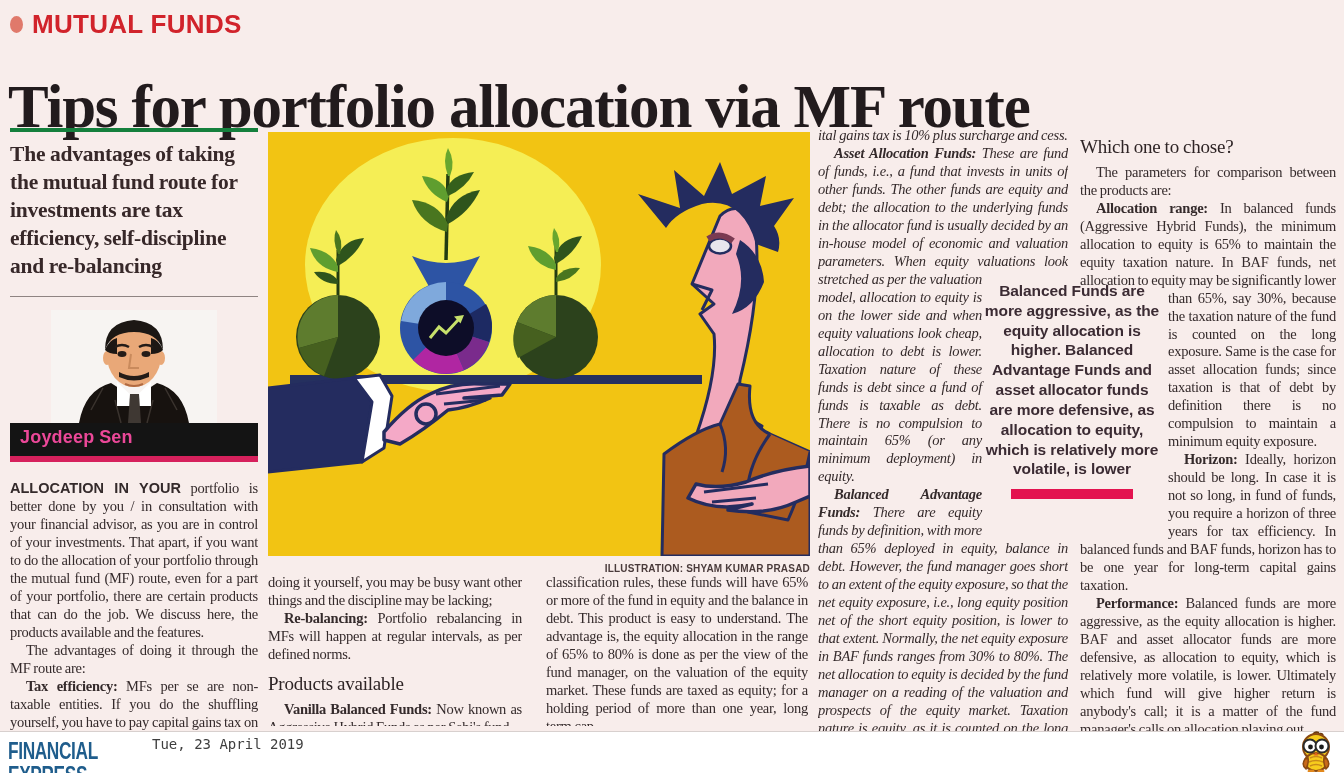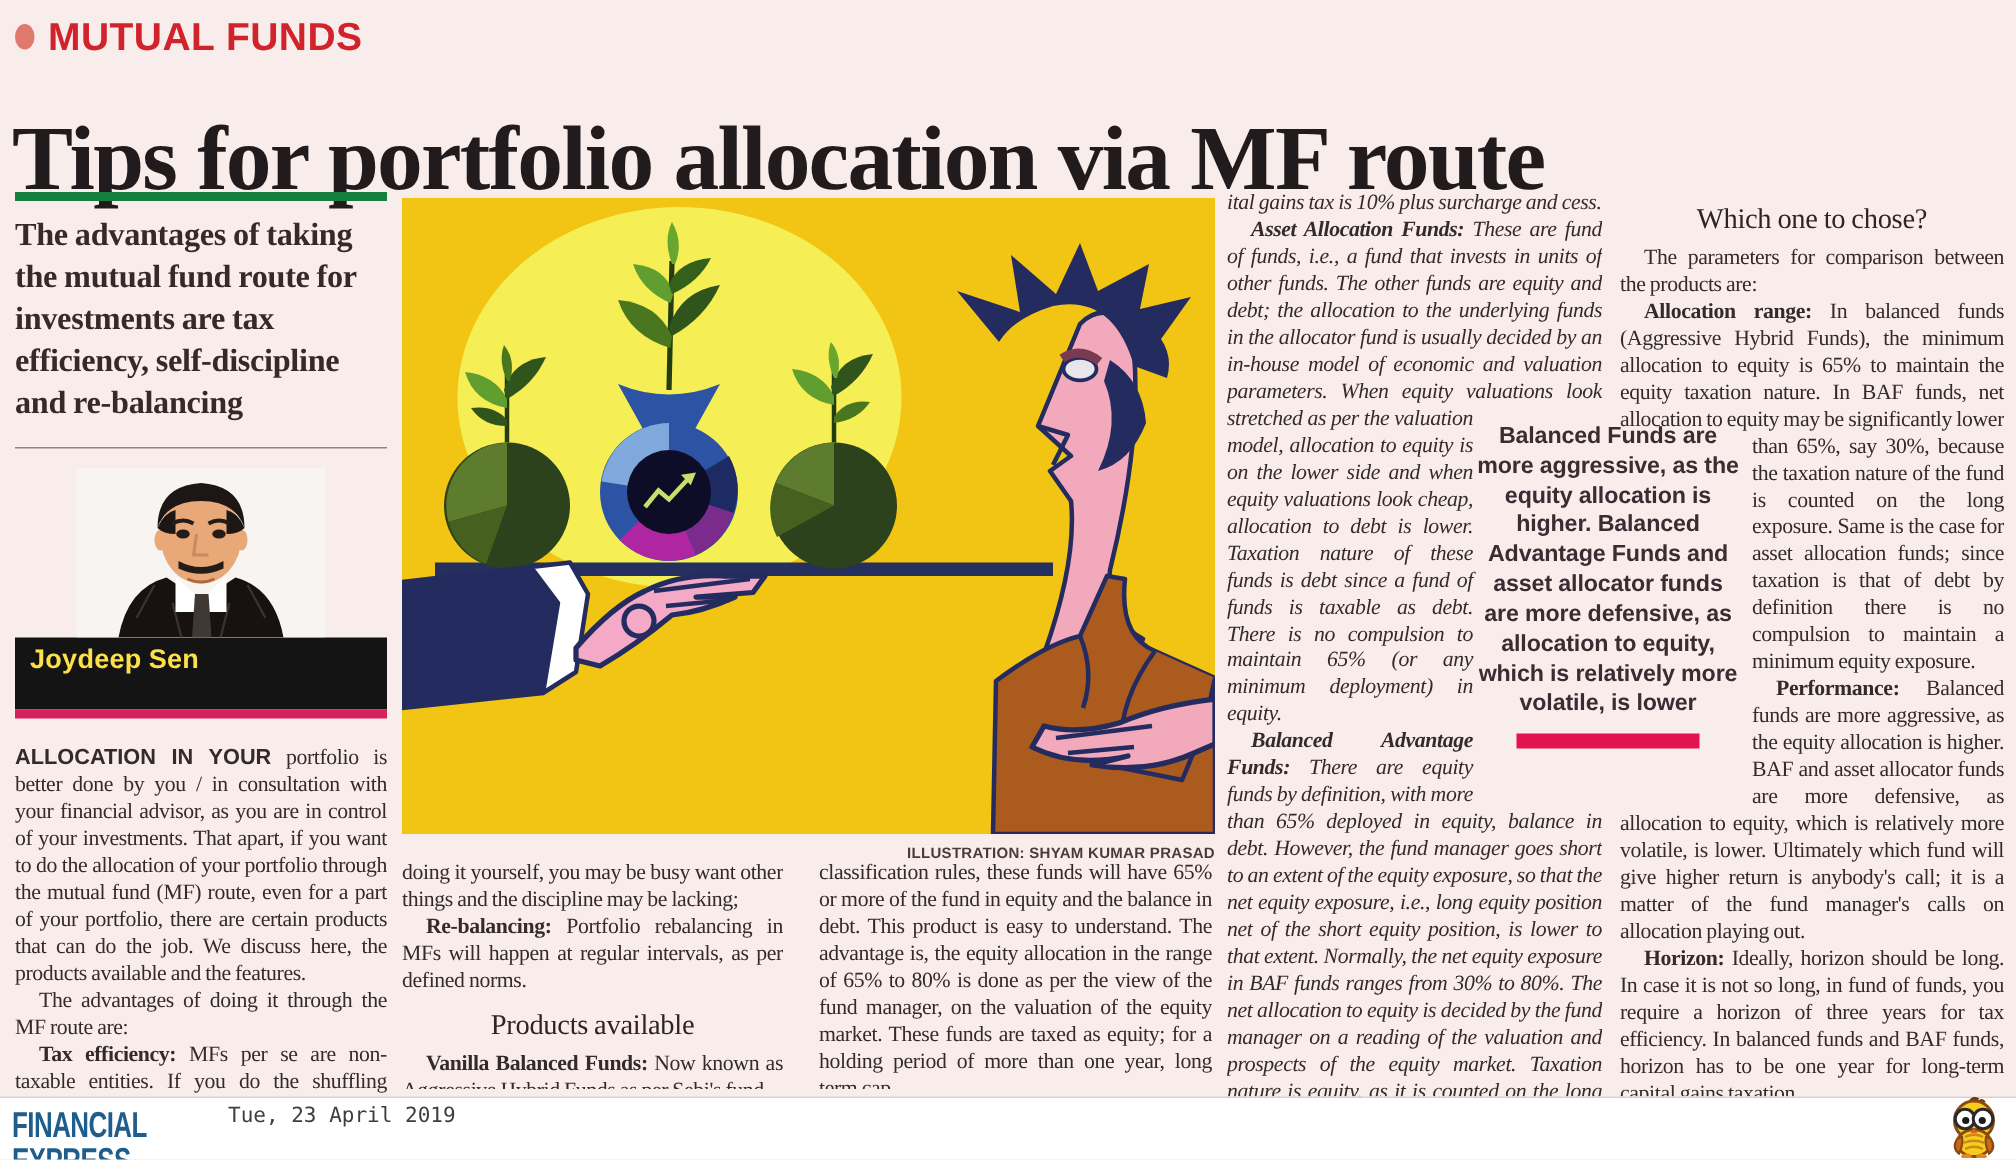--- a/index.html
+++ b/index.html
@@ -15,31 +15,31 @@
   .kicker-label { font-family:"Liberation Sans",sans-serif; font-weight:700; font-size:26px; letter-spacing:.3px; color:#D1232B; }
   .headline {
     position:absolute; left:8px; top:34px; width:1332px;
     font-size:61px; font-weight:700; line-height:1.04; letter-spacing:-1.2px; color:#221B1D;
   }
   
   .col { position:absolute; text-align:justify; font-size:14.5px; line-height:1.24; letter-spacing:-.25px; word-spacing:-.5px; overflow:hidden; }
   .col p { margin:0; }
   .col p.ind { text-indent:16px; }
   .col b { font-weight:700; }
-  .sec-heading { font-size:19px; line-height:1.2; text-align:center; margin:9px 0 5px; letter-spacing:-.2px; color:#2E2425; }
+  .sec-heading { font-size:19px; line-height:1.2; text-align:left; margin:9px 0 5px; letter-spacing:-.2px; color:#2E2425; }
   
   #col1 { left:10px; top:128px; width:248px; height:602px; }
   .standfirst {
-    border-top:6px solid #15803d; border-bottom:1px solid #8F8482;
+    border-top:4px solid #15803d; border-bottom:1px solid #8F8482;
     padding:9px 0 15px; margin-bottom:13px;
     font-size:21.5px; font-weight:700; line-height:1.3; letter-spacing:-.2px;
     color:#372829; text-align:left;
   }
   .photo-wrap { width:166px; height:113px; margin:2px auto 0; background:#F7F4F2; }
-  .name-bar { background:#141414; color:#fde047; font-family:"Liberation Sans",sans-serif; font-weight:700; font-size:18px; padding:3px 10px 23px; letter-spacing:.2px; }
+  .name-bar { background:#141414; color:#ec4899; font-family:"Liberation Sans",sans-serif; font-weight:700; font-size:18px; padding:3px 10px 8px; letter-spacing:.2px; }
   .name-rule { height:6px; background:#D6215C; margin-bottom:18px; }
   .lead-caps { font-family:"Liberation Sans",sans-serif; font-weight:700; font-size:14.5px; letter-spacing:0; }
   
   #illo { position:absolute; left:268px; top:132px; width:542px; }
   .illo-caption { text-align:right; font-family:"Liberation Sans",sans-serif; font-weight:700; font-size:10px; letter-spacing:.2px; color:#4A3B3B; margin-top:3px; }
   
   #col2 { left:268px; top:574px; width:254px; height:152px; }
   #col3 { left:546px; top:574px; width:262px; height:152px; }
   #col4 { left:818px; top:127px; width:250px; height:604px;font-style:italic; }
   #col5 { left:1080px; top:127px; width:256px; height:604px; }
@@ -184,22 +184,22 @@
 <div class="col" id="col4">
   <p>ital gains tax is 10% plus surcharge and cess.</p>
   <p class="ind"><b>Asset Allocation Funds:</b><span> These are fund of funds, i.e., a fund that invests in units of other funds. The other funds are equity and debt; the allocation to the underlying funds in the allocator fund is usually decided by an in-house model of economic and valuation parameters. When equity valuations </span><span class="spacer-r"></span><span>look stretched as per the valuation model, allocation to equity is on the lower side and when equity valuations look cheap, allocation to debt is lower. Taxation nature of these funds is debt since a fund of funds is taxable as debt. There is no compulsion to maintain 65% (or any minimum deployment) in equity.</span></p>
   <p class="ind"><b>Balanced Advantage Funds:</b><span> There are equity funds by definition, with more than 65% deployed in equity, balance in debt. However, the fund manager goes short to an extent of the equity exposure, so that the net equity exposure, i.e., long equity position net of the short equity position, is lower to that extent. Normally, the net equity exposure in BAF funds ranges from 30% to 80%. The net allocation to equity is decided by the fund manager on a reading of the valuation and prospects of the equity market. Taxation nature is equity, as it is counted on the long position.</span></p>
 </div>
 
 <div class="col" id="col5">
   <div class="sec-heading">Which one to chose?</div>
   <p class="ind">The parameters for comparison between the products are:</p>
   <p class="ind"><b>Allocation range:</b><span> In balanced funds (Aggressive Hybrid Funds), the minimum allocation to equity is 65% to maintain the equity taxation nature. In BAF funds, net allocation to equity may be significantly </span><span class="spacer-l"></span><span>lower than 65%, say 30%, because the taxation nature of the fund is counted on the long exposure. Same is the case for asset allocation funds; since taxation is that of debt by definition there is no compulsion to maintain a minimum equity exposure.</span></p>
+  <p class="ind"><b>Horizon:</b><span> Ideally, horizon should be long. In case it is not so long, in fund of funds, you require a horizon of three years for tax efficiency. In balanced funds and BAF funds, horizon has to be one year for long-term capital gains taxation.</span></p>
   <p class="ind"><b>Performance:</b><span> Balanced funds are more aggressive, as the equity allocation is higher. BAF and asset allocator funds are more defensive, as allocation to equity, which is relatively more volatile, is lower. Ultimately which fund will give higher return is anybody's call; it is a matter of the fund manager's calls on allocation playing out.</span></p>
-  <p class="ind"><b>Horizon:</b><span> Ideally, horizon should be long. In case it is not so long, in fund of funds, you require a horizon of three years for tax efficiency. In balanced funds and BAF funds, horizon has to be one year for long-term capital gains taxation.</span></p>
 
 </div>
 
 <div class="pull-quote">
   <div>Balanced Funds are more aggressive, as the equity allocation is higher. Balanced Advantage Funds and asset allocator funds are more defensive, as allocation to equity, which is relatively more volatile, is lower</div>
   <div class="pq-bar"></div>
 </div>
 
 <div class="footer">
   <div class="fe-logo">

